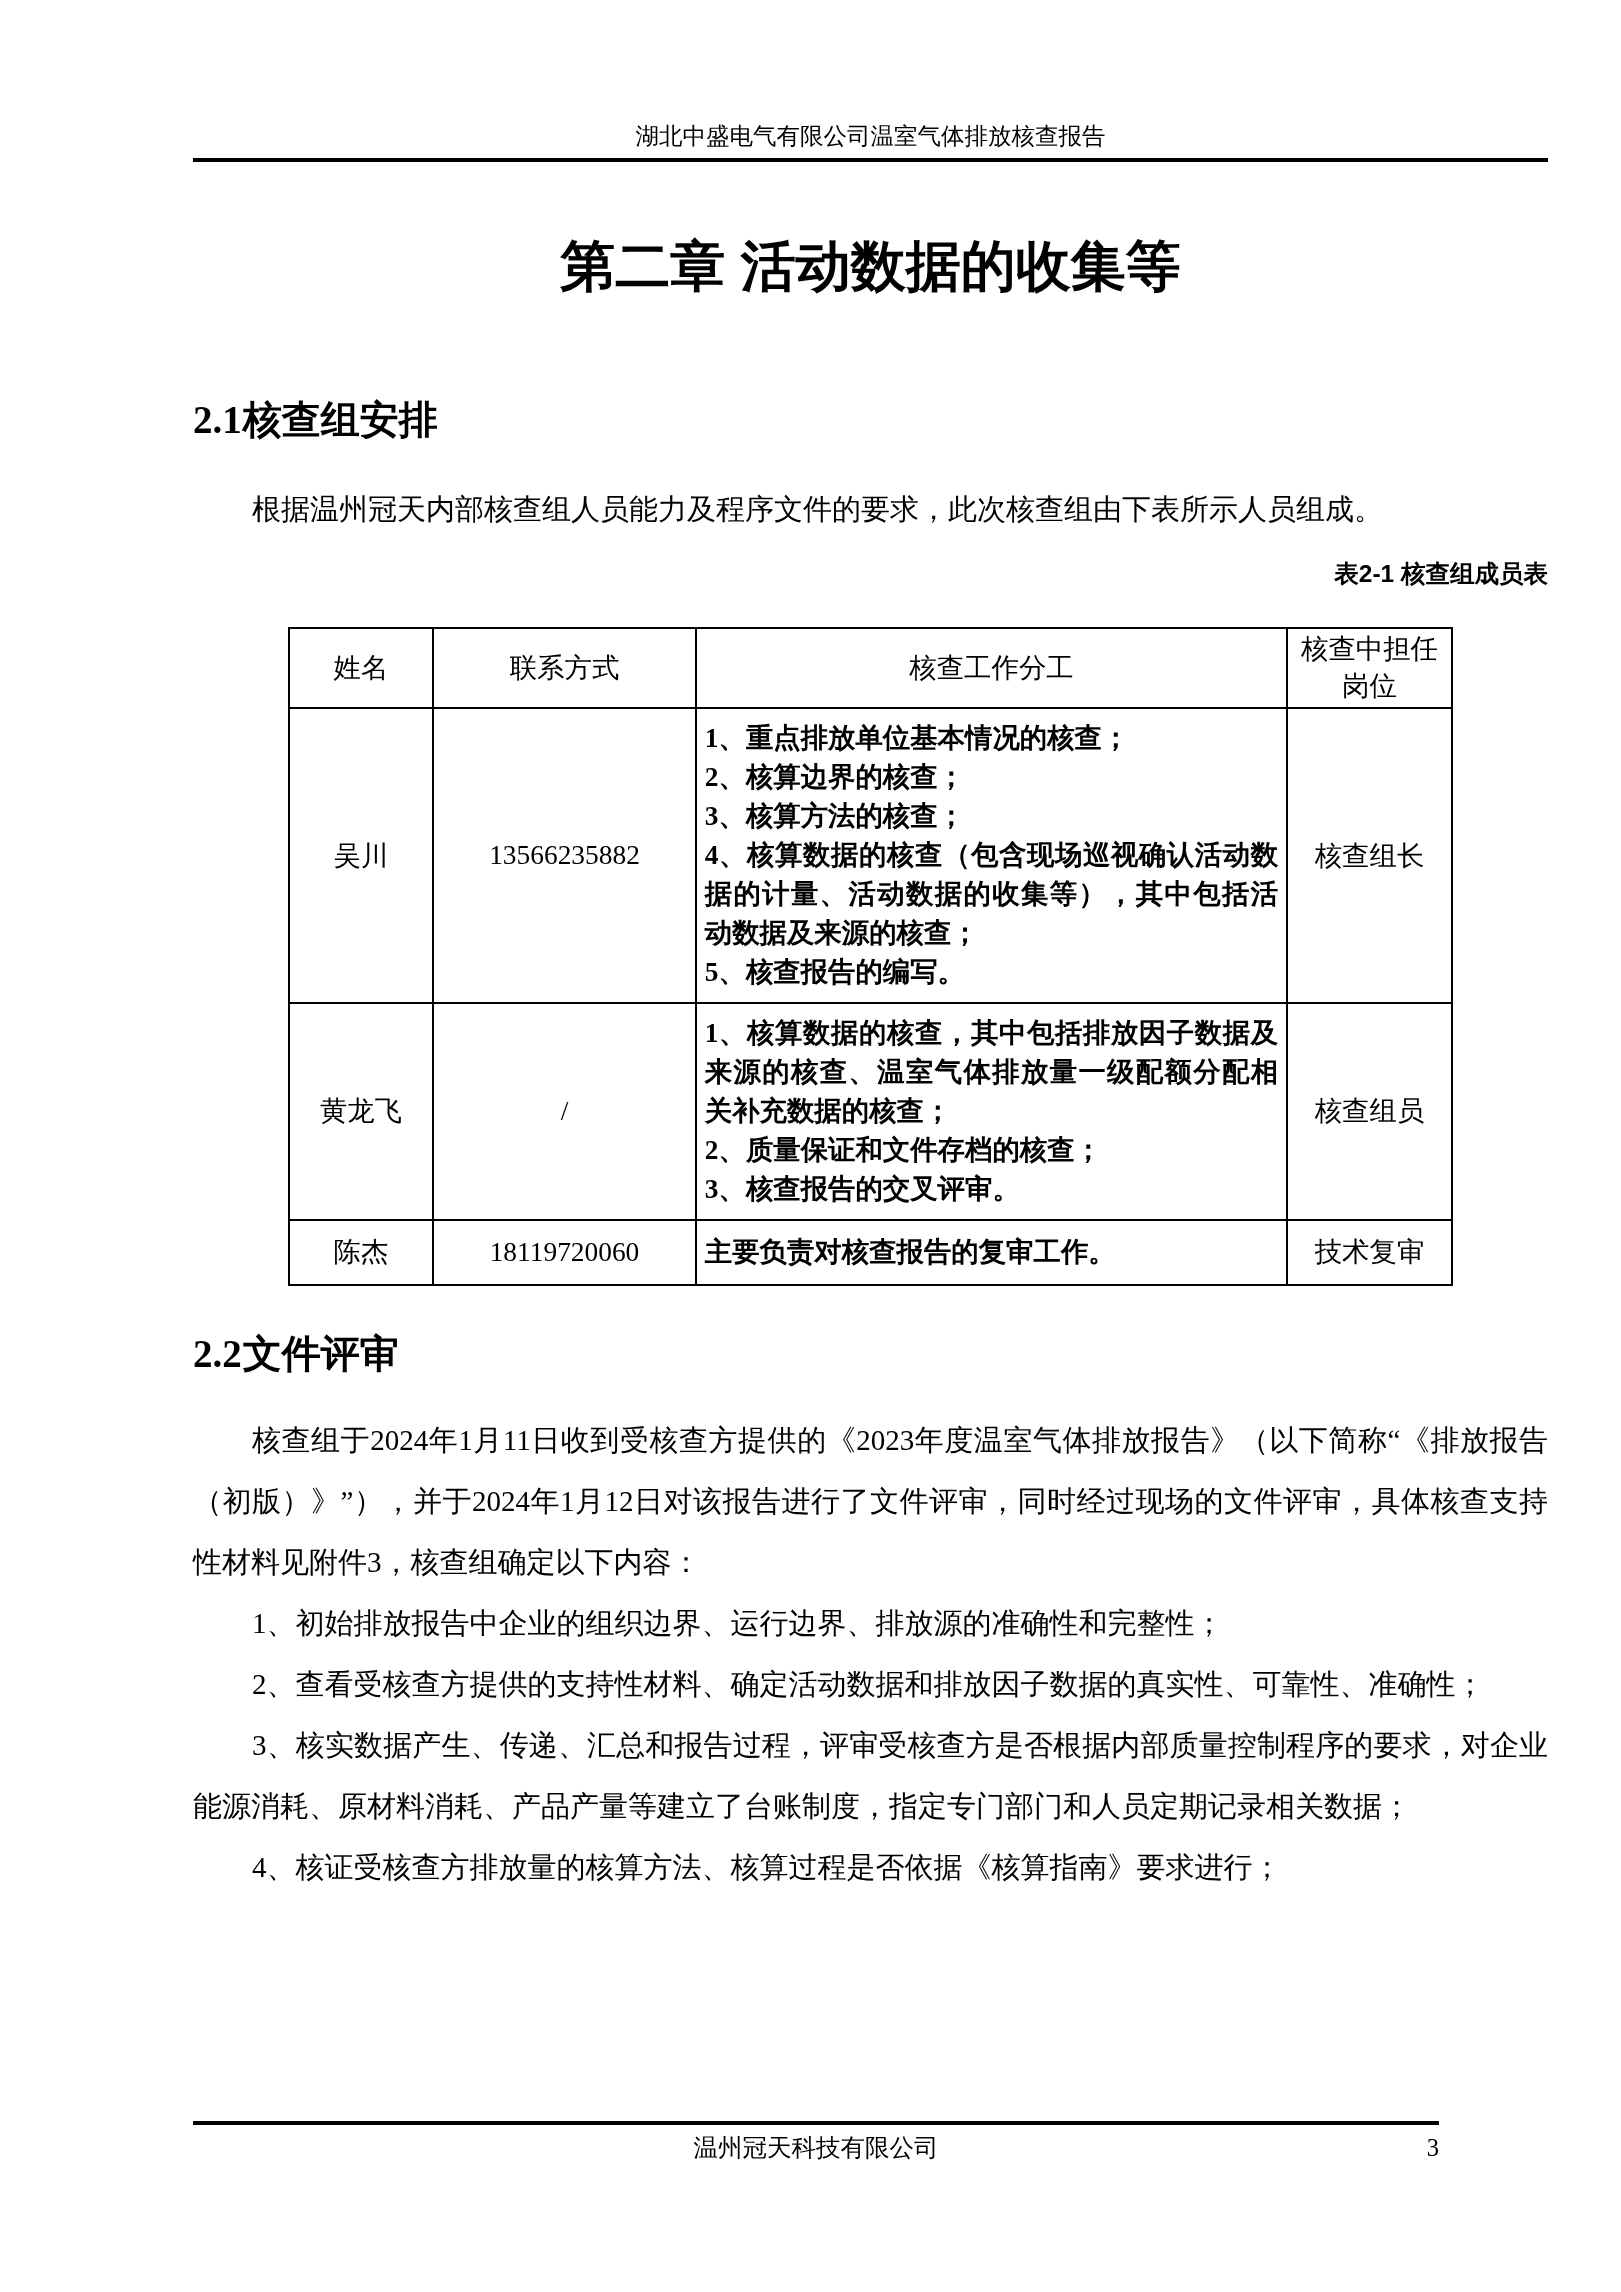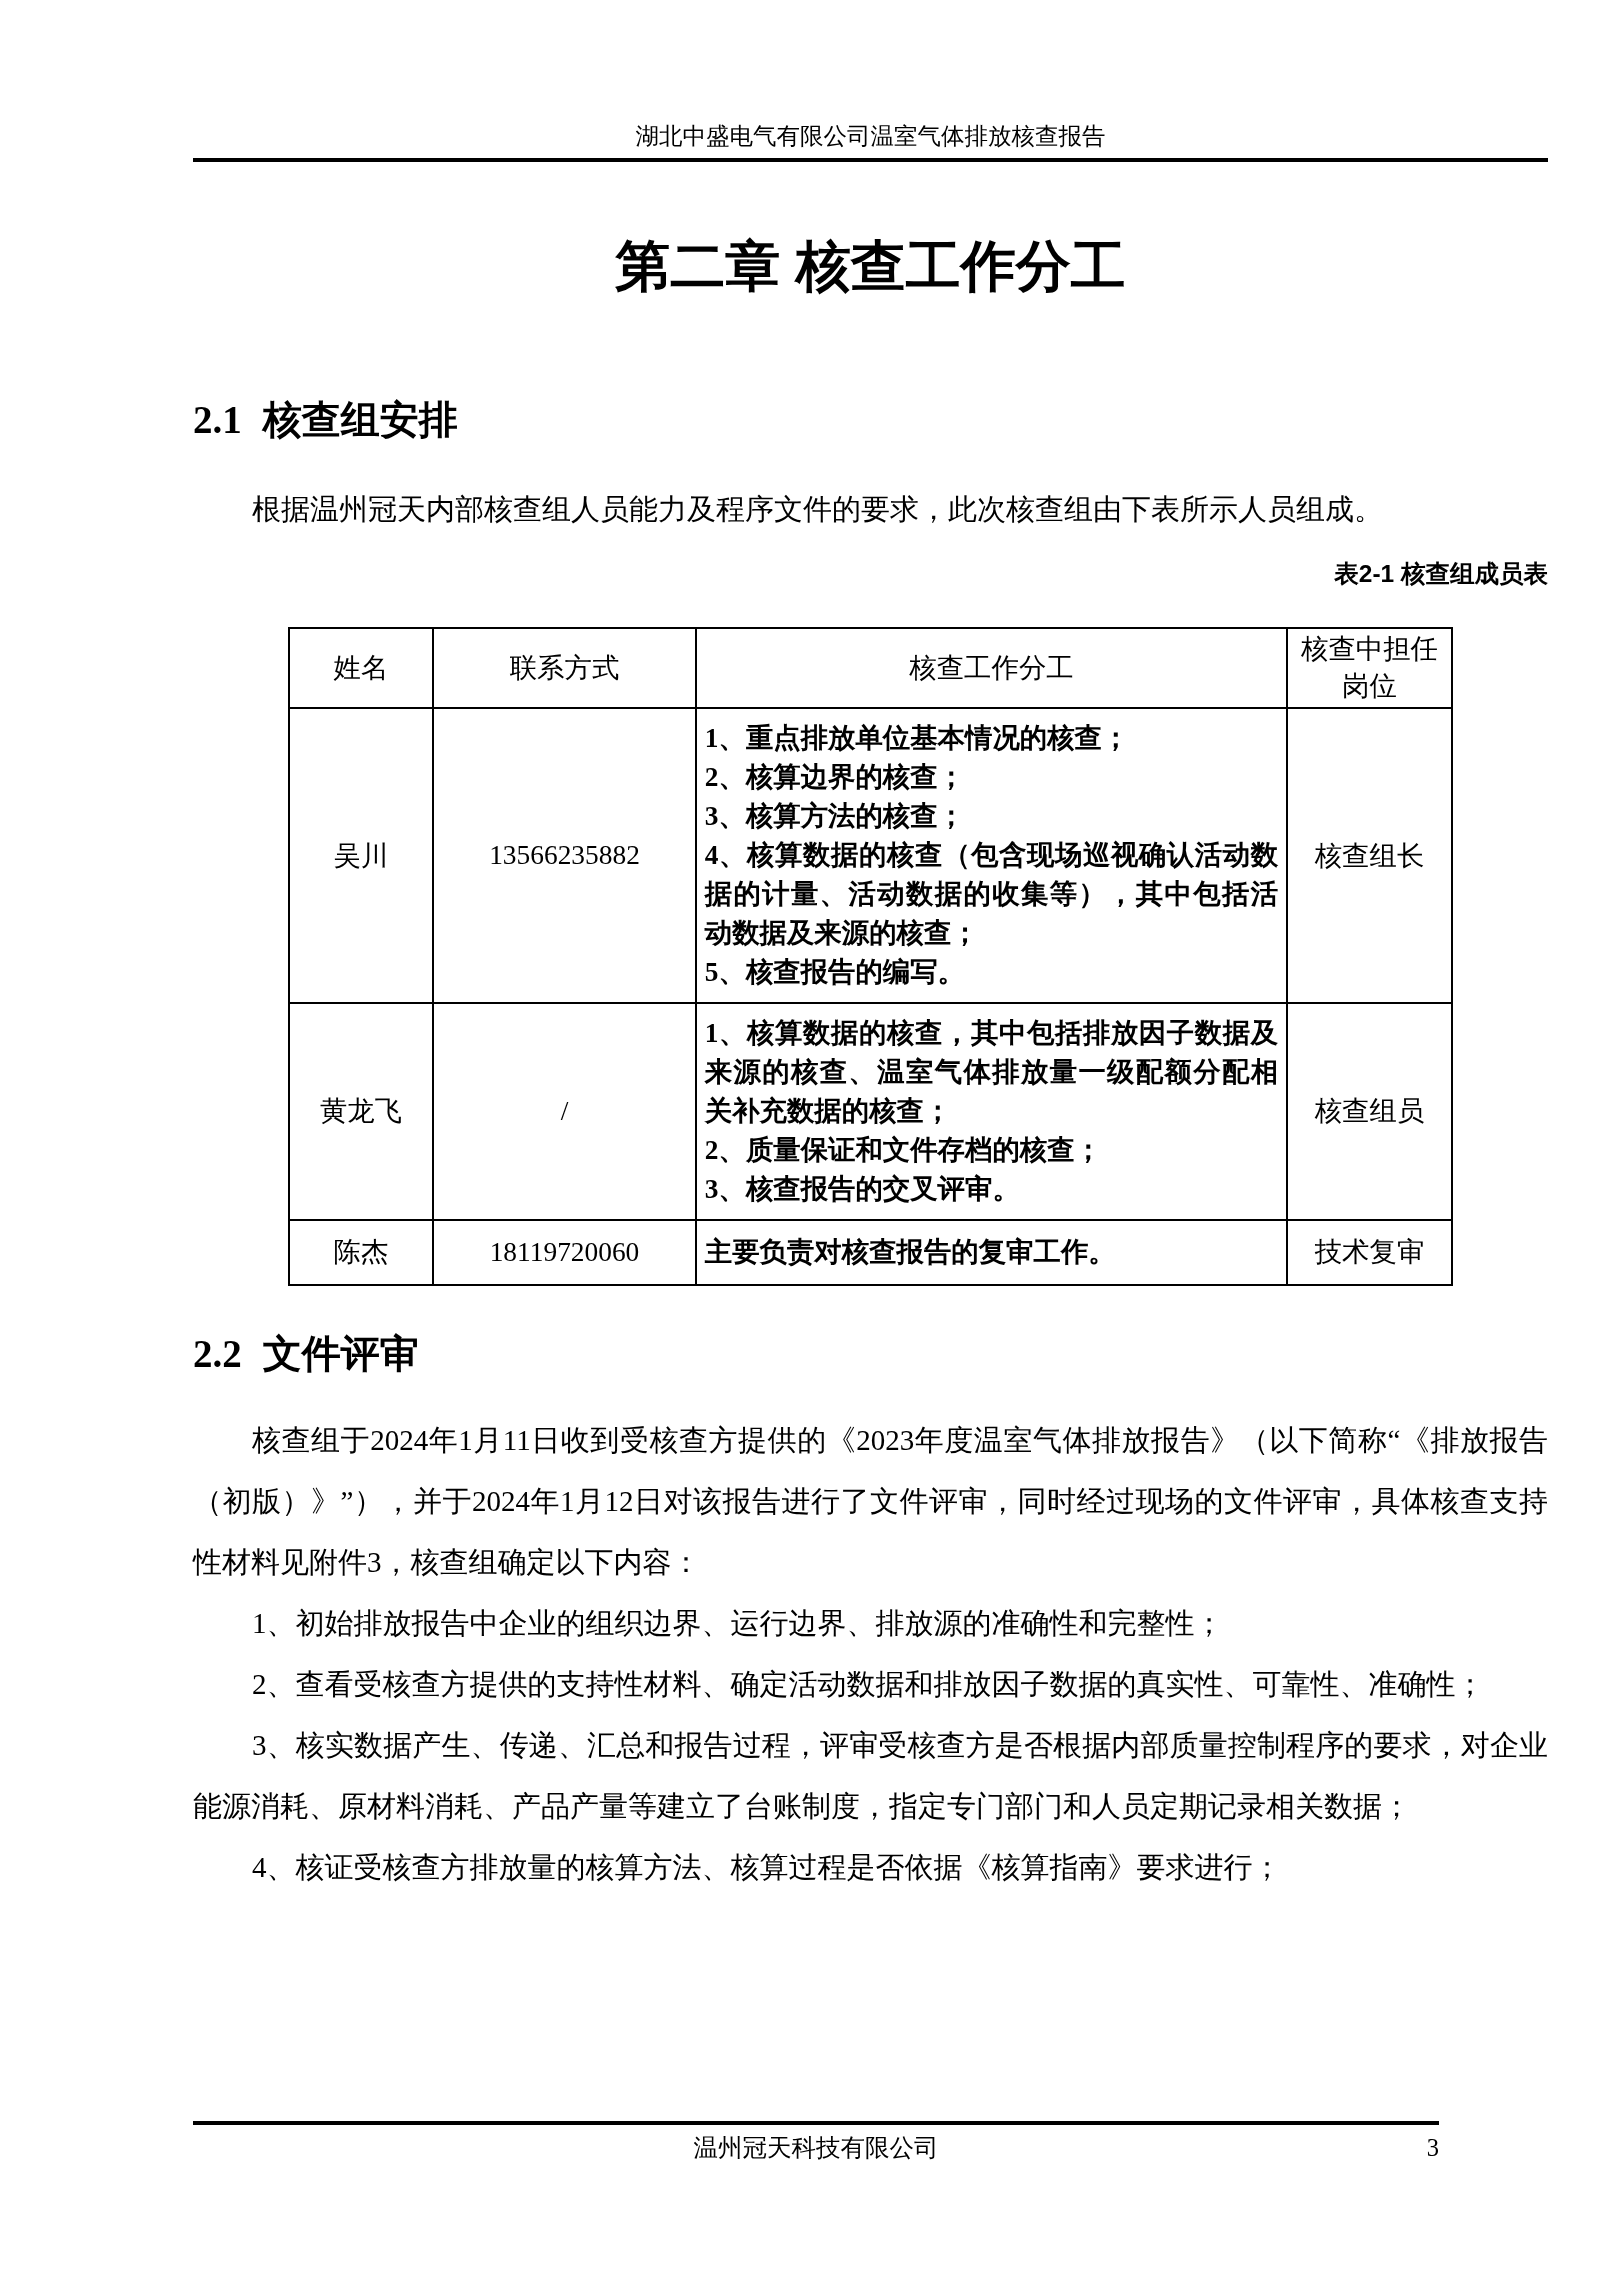--- a/index.html
+++ b/index.html
@@ -41,21 +41,21 @@
 
   
   .section-heading {
     font-size: 39px;
     line-height: 1.2;
     font-weight: bold;
     font-family: "Liberation Sans", "DejaVu Sans", sans-serif;
   }
   .section-heading .sec-num {
     font-family: "Liberation Serif", "DejaVu Serif", serif;
-    margin-right: 21px;
+    margin-right: 1px;
   }
   .heading-2-1 { margin-top: 98px; }
   .heading-2-2 { margin-top: 45px; }
 
   
   .body-para {
     font-size: 29px;
     line-height: 61px;
     text-align: justify;
     text-indent: 59px;
@@ -124,21 +124,21 @@
 </style>
 </head>
 <body>
 
 <div class="page">
   <div class="content">
 
     <div class="doc-header-text">湖北中盛电气有限公司温室气体排放核查报告</div>
     <div class="doc-header-rule"></div>
 
-    <h1 class="chapter-title">第二章 核查工作分工</h1>
+    <h1 class="chapter-title">第二章 活动数据的收集等</h1>
 
     <h2 class="section-heading heading-2-1">
       <span class="sec-num">2.1</span><span>核查组安排</span>
     </h2>
 
     <p class="body-para para-2-1">根据温州冠天内部核查组人员能力及程序文件的要求，此次核查组由下表所示人员组成。</p>
 
     <div class="table-caption">表2-1 核查组成员表</div>
 
     <table class="team-table">

